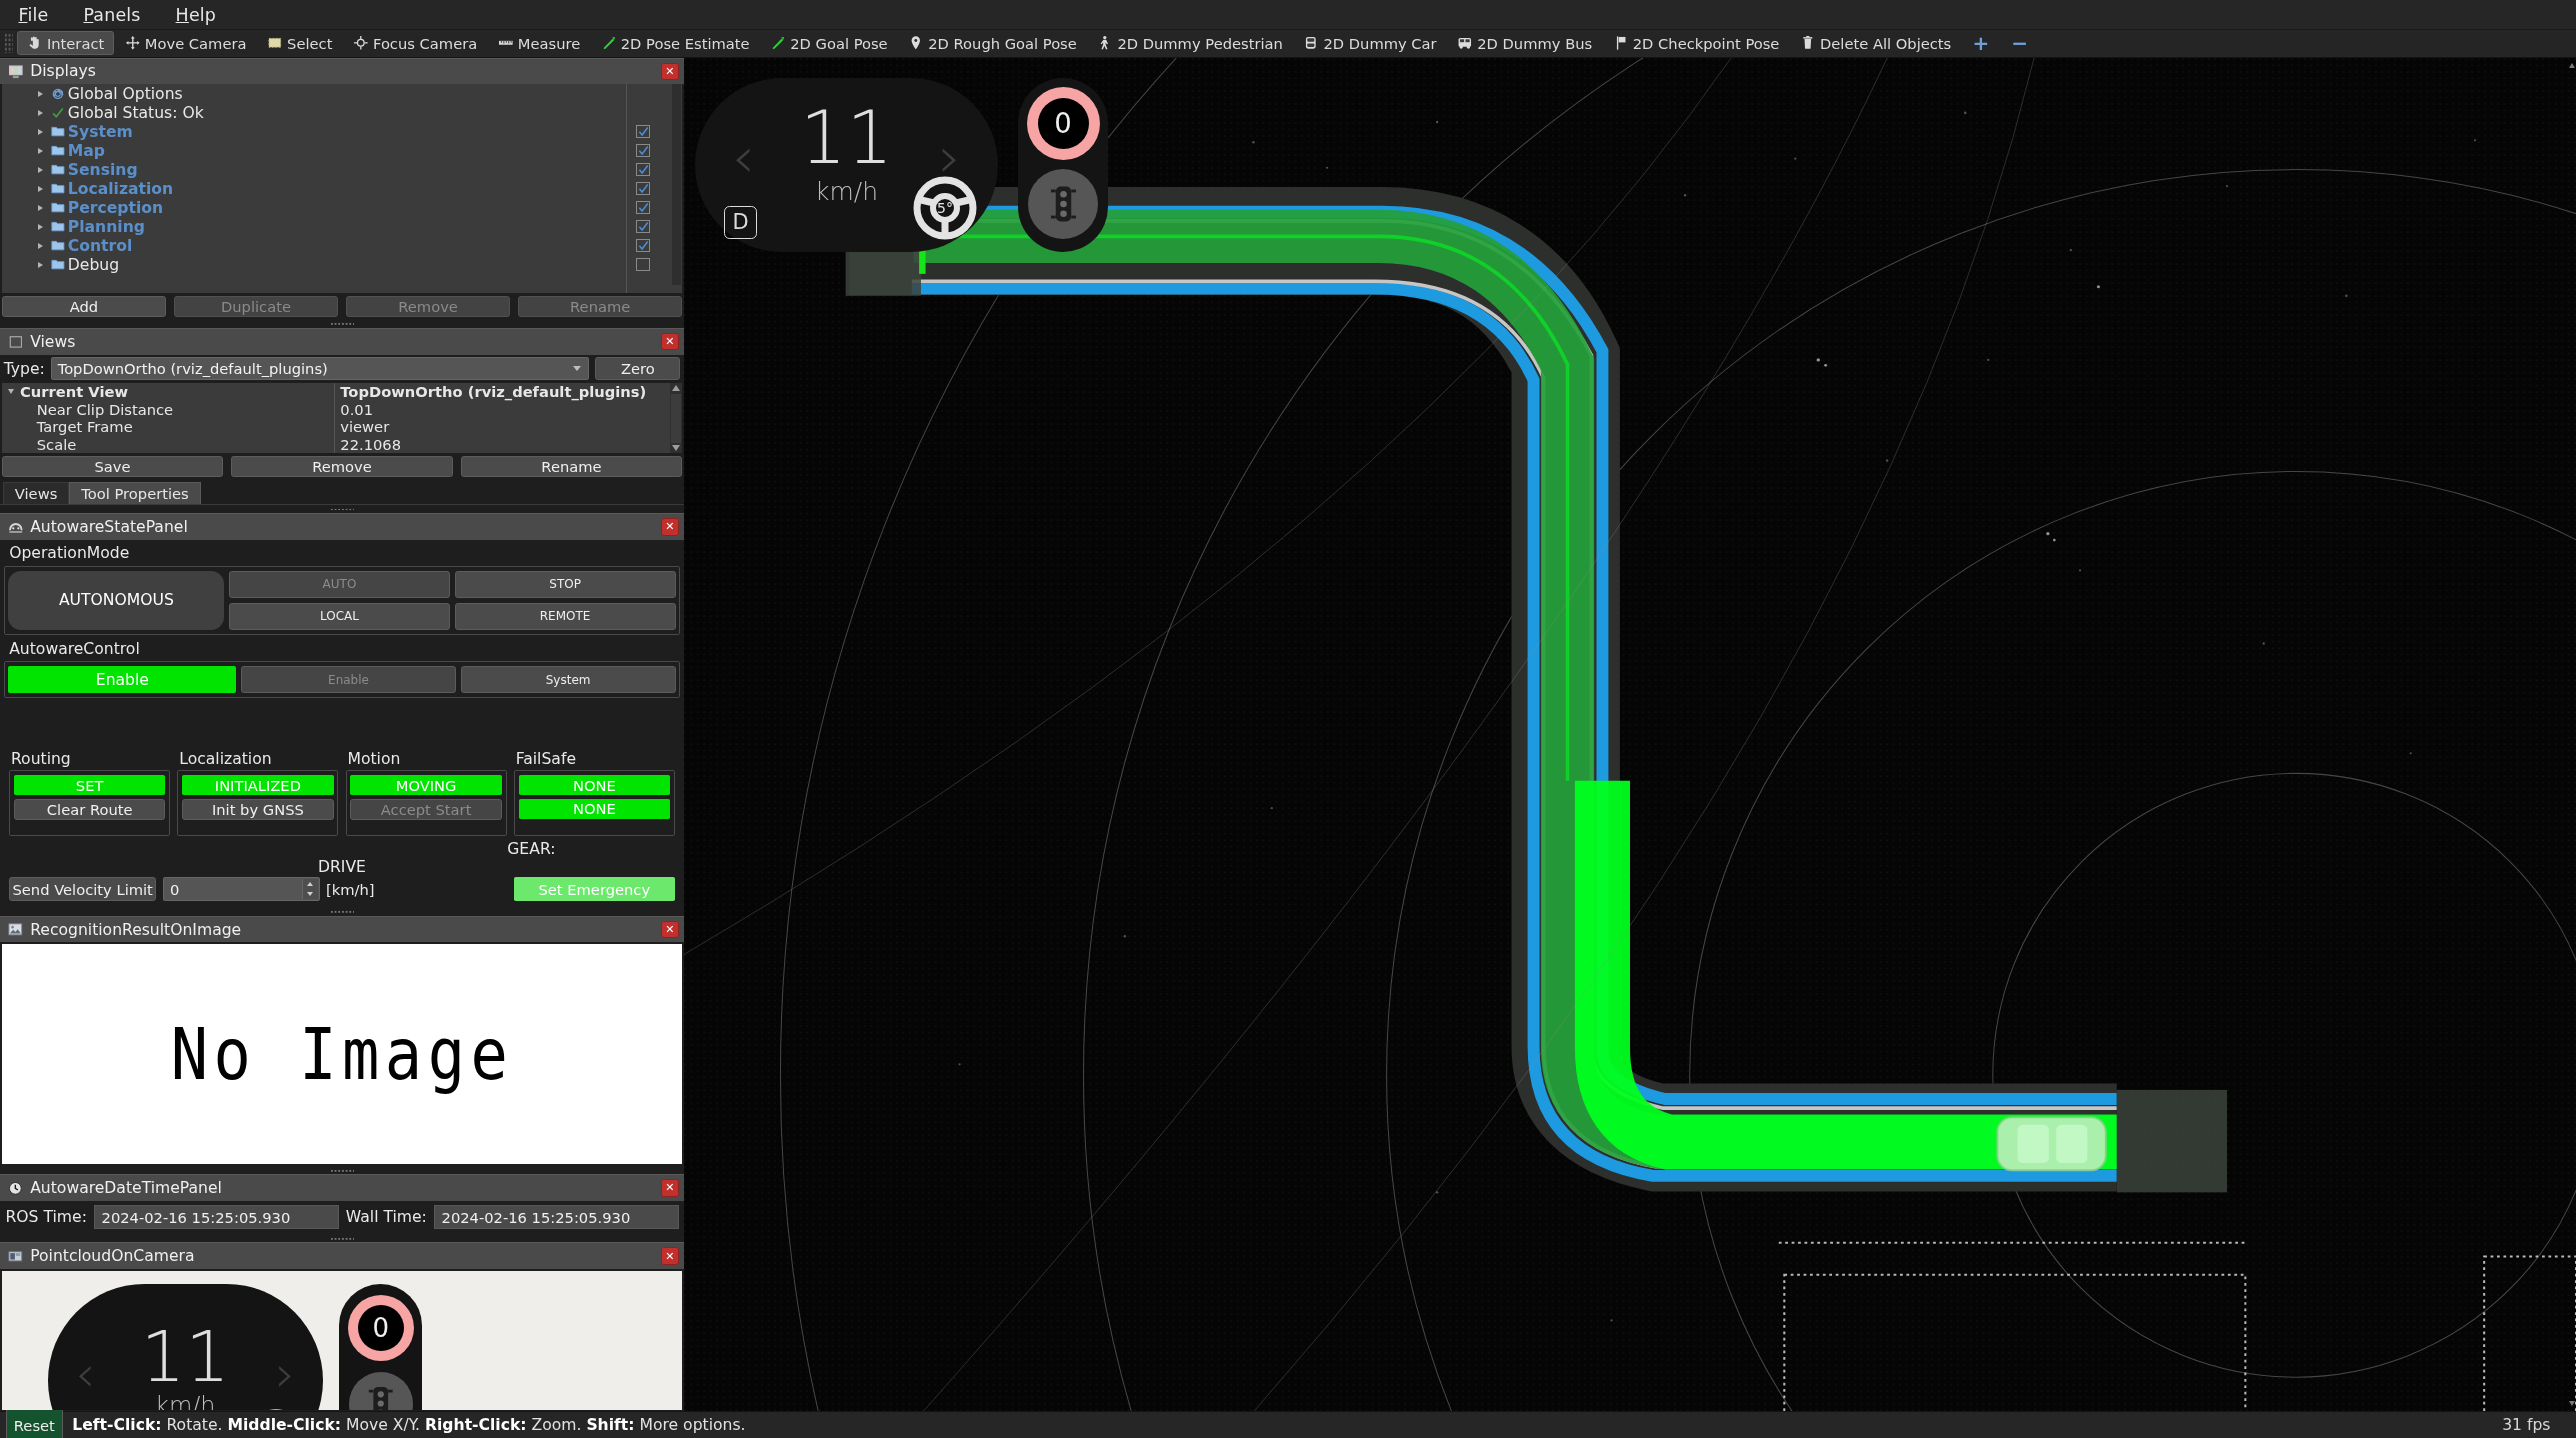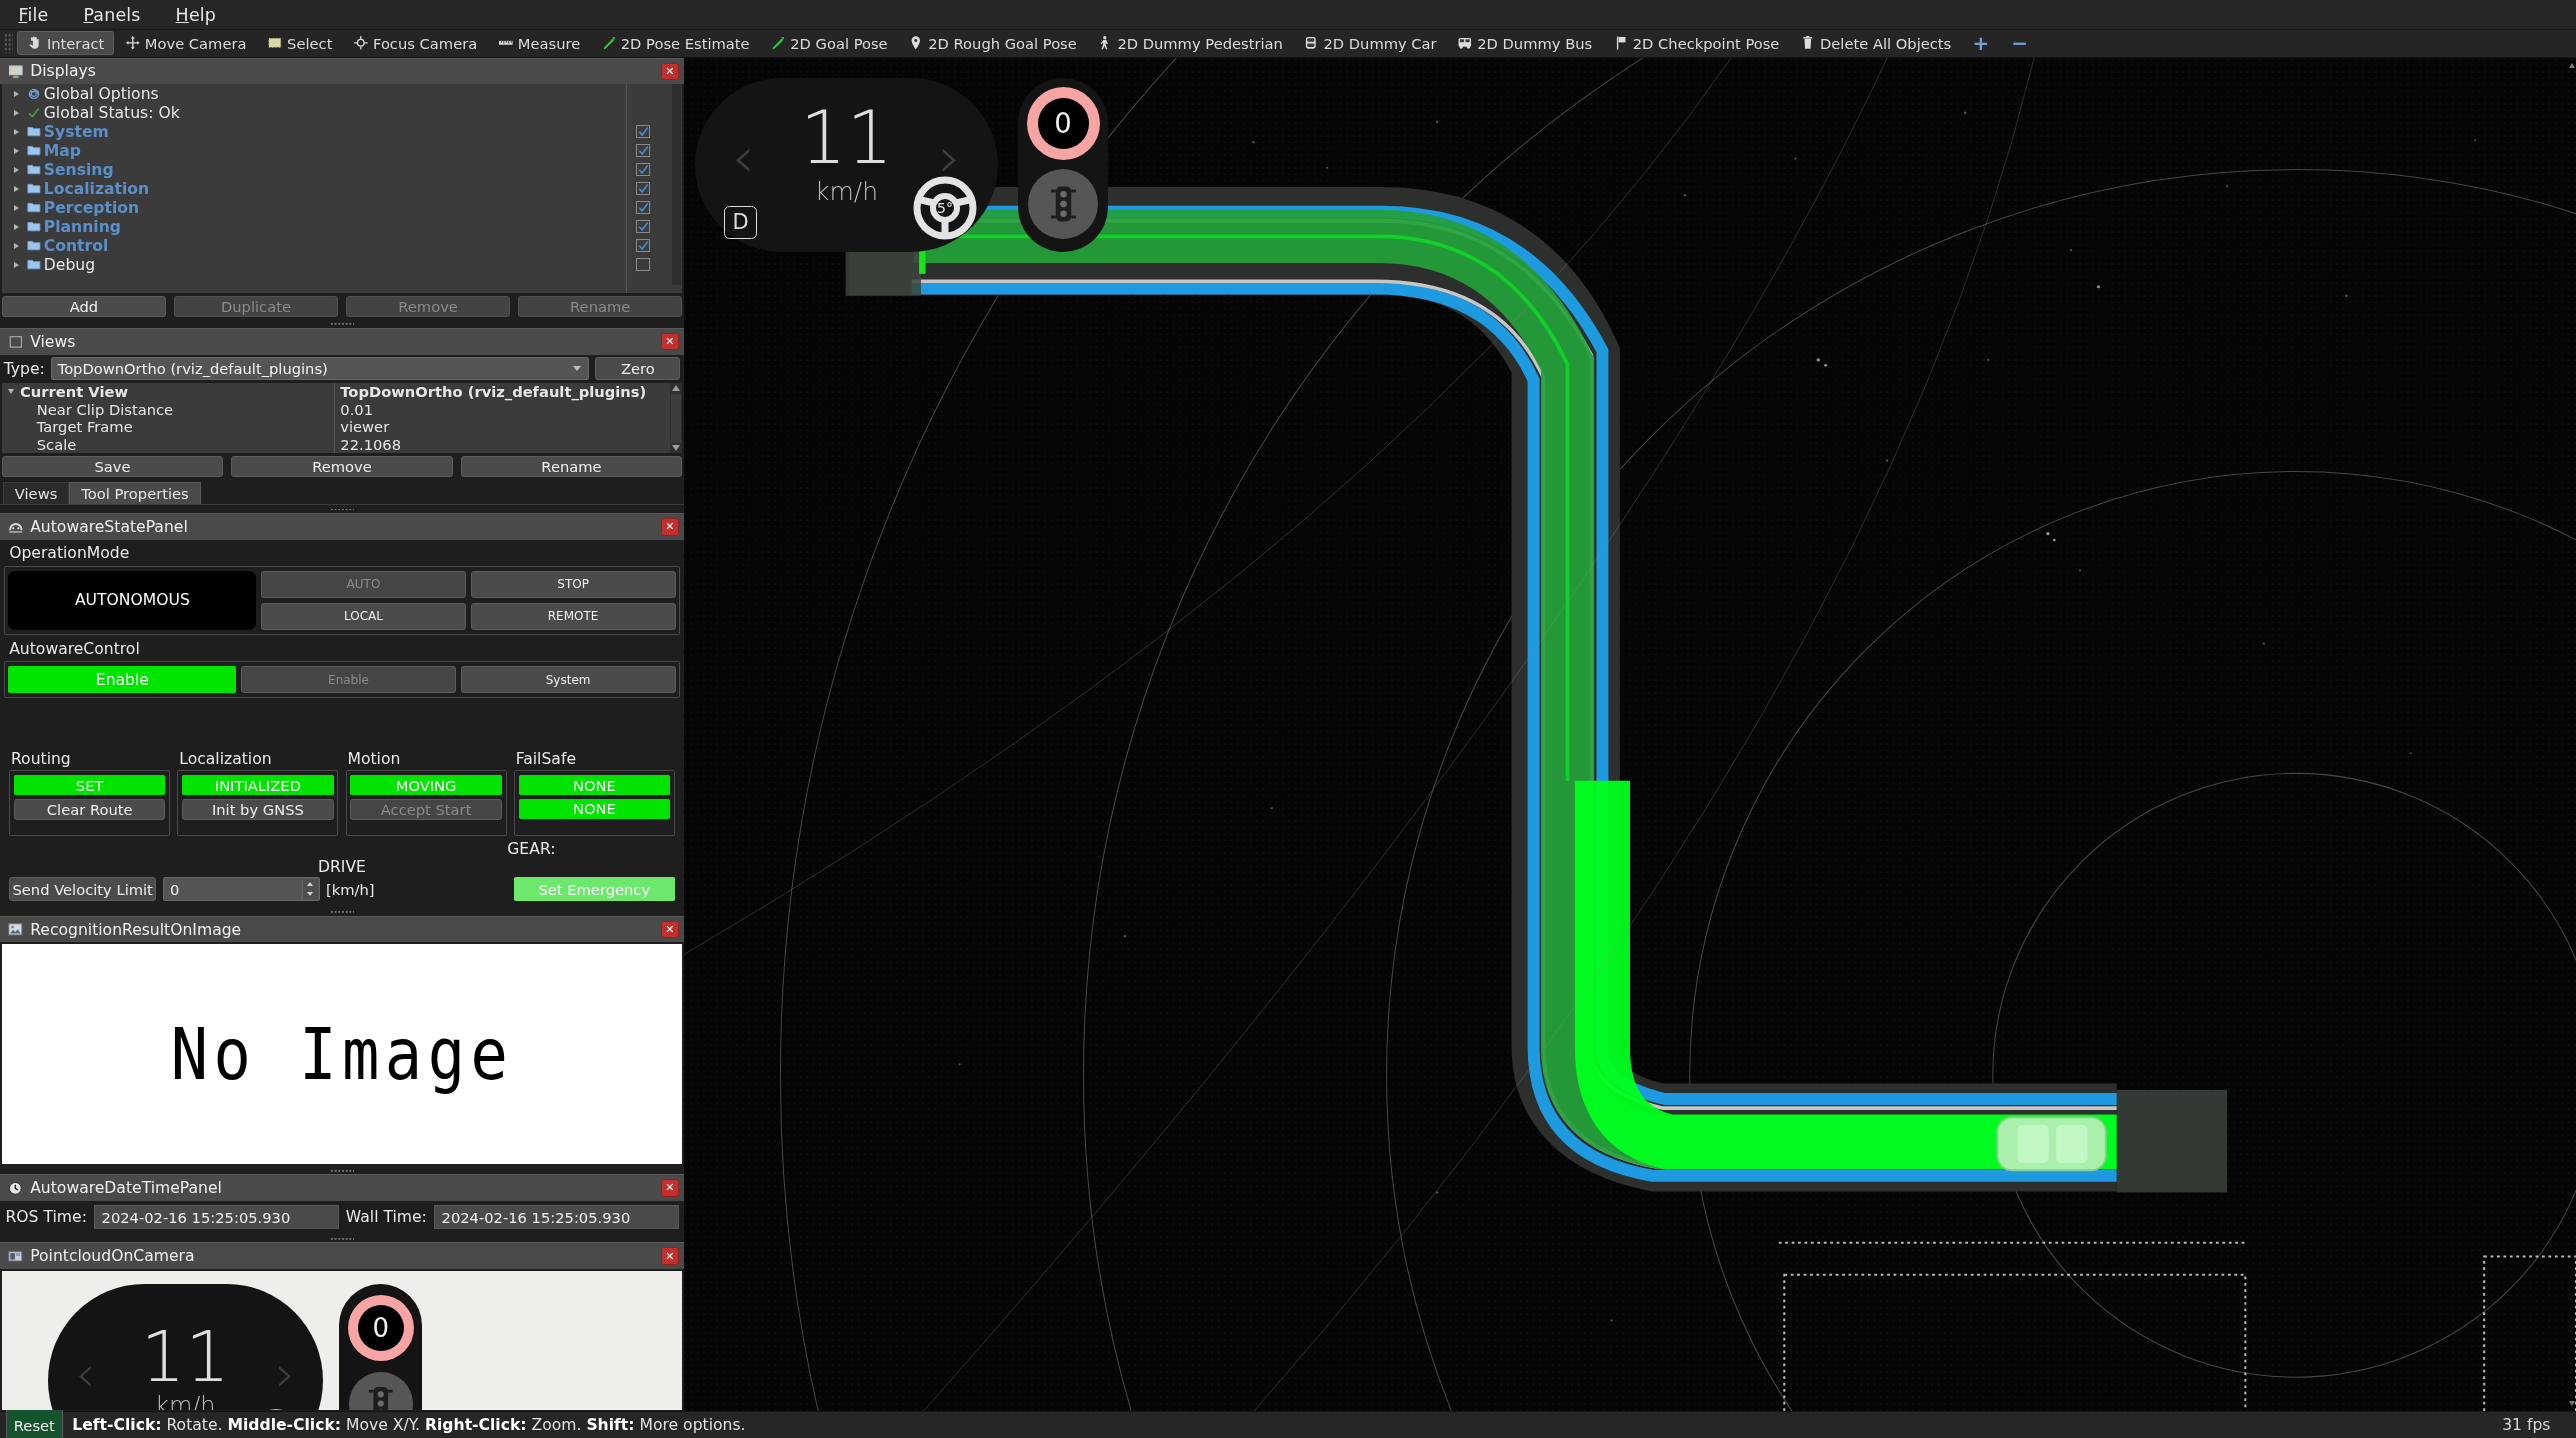--- a/index.html
+++ b/index.html
@@ -64,21 +64,21 @@
   .closebox {
     width: 17.4px; height: 17.4px; border-radius: 2.8px; flex: none;
     background: #c2302d; border: 0.9px solid #8d2320;
     display: flex; align-items: center; justify-content: center;
     color: #fff; font-size: 11px; line-height: 1; font-weight: bold;
   }
 
   
   .tree {
     background: #3b3b3b; margin: 0 1.8px; position: relative;
-    height: 209px; overflow: hidden; display: flex;
+    height: 209px; overflow: hidden; display: flex; padding-left: 24px;
   }
   .tree .col-left { flex: 1 1 auto; position: relative; }
   .tree .col-div { width: 0.9px; background: #555; }
   .tree .col-right { width: 55px; flex: none; }
   .trow { height: 19px; display: flex; align-items: center; font-size: 15.6px; padding-left: 7.3px; }
   .trow .arrow {
     width: 14.7px; flex: none; display: flex; align-items: center; justify-content: center;
   }
   .trow .arrow i {
     display:block; width:0; height:0;
@@ -141,22 +141,22 @@
              border-bottom: 0.9px solid #3a3a3a; }
   .tab { height: 22px; padding: 0 11px; font-size: 14.7px; color: #e6e6e6;
          display: flex; align-items: center; background: #2b2b2b; border: 0.9px solid #3a3a3a; border-bottom: none; }
   .tab.sel { background: #4a4a4a; border-color: #5a5a5a; }
 
   
   .asp { padding: 0 3.7px 1.8px 3.7px; }
   .sectlabel { font-size: 15.6px; color: #eaeaea; padding: 4.6px 5.5px 3.7px 5.5px; }
   .group-box { border: 0.9px solid #4a4a4a; border-radius: 1.8px; padding: 3.7px; display: flex; gap: 4.6px; }
   .statebig {
-    width: 248px; flex: none; background: #000000; color: #fff; font-size: 15.6px;
-    display: flex; align-items: center; justify-content: center; border-radius: 7px;
+    width: 216px; flex: none; background: #404040; color: #fff; font-size: 15.6px;
+    display: flex; align-items: center; justify-content: center; border-radius: 13px;
   }
   .opcol { flex: 1 1 auto; display: flex; flex-direction: column; gap: 4.6px; }
   .oprow { display: flex; gap: 4.6px; }
   .sbtn {
     flex: 1 1 0; height: 27.5px; background: #4b4b4b; border: 0.9px solid #5c5c5c; border-radius: 2.8px;
     color: #efefef; font-size: 12px; display: flex; align-items: center; justify-content: center;
   }
   .sbtn.disabled { color: #8b8b8b; background: #454545; }
   .ctrl-on {
     width: 228px; flex: none; height: 27.5px; background: #00e400; color: #fff; font-size: 15.6px;

